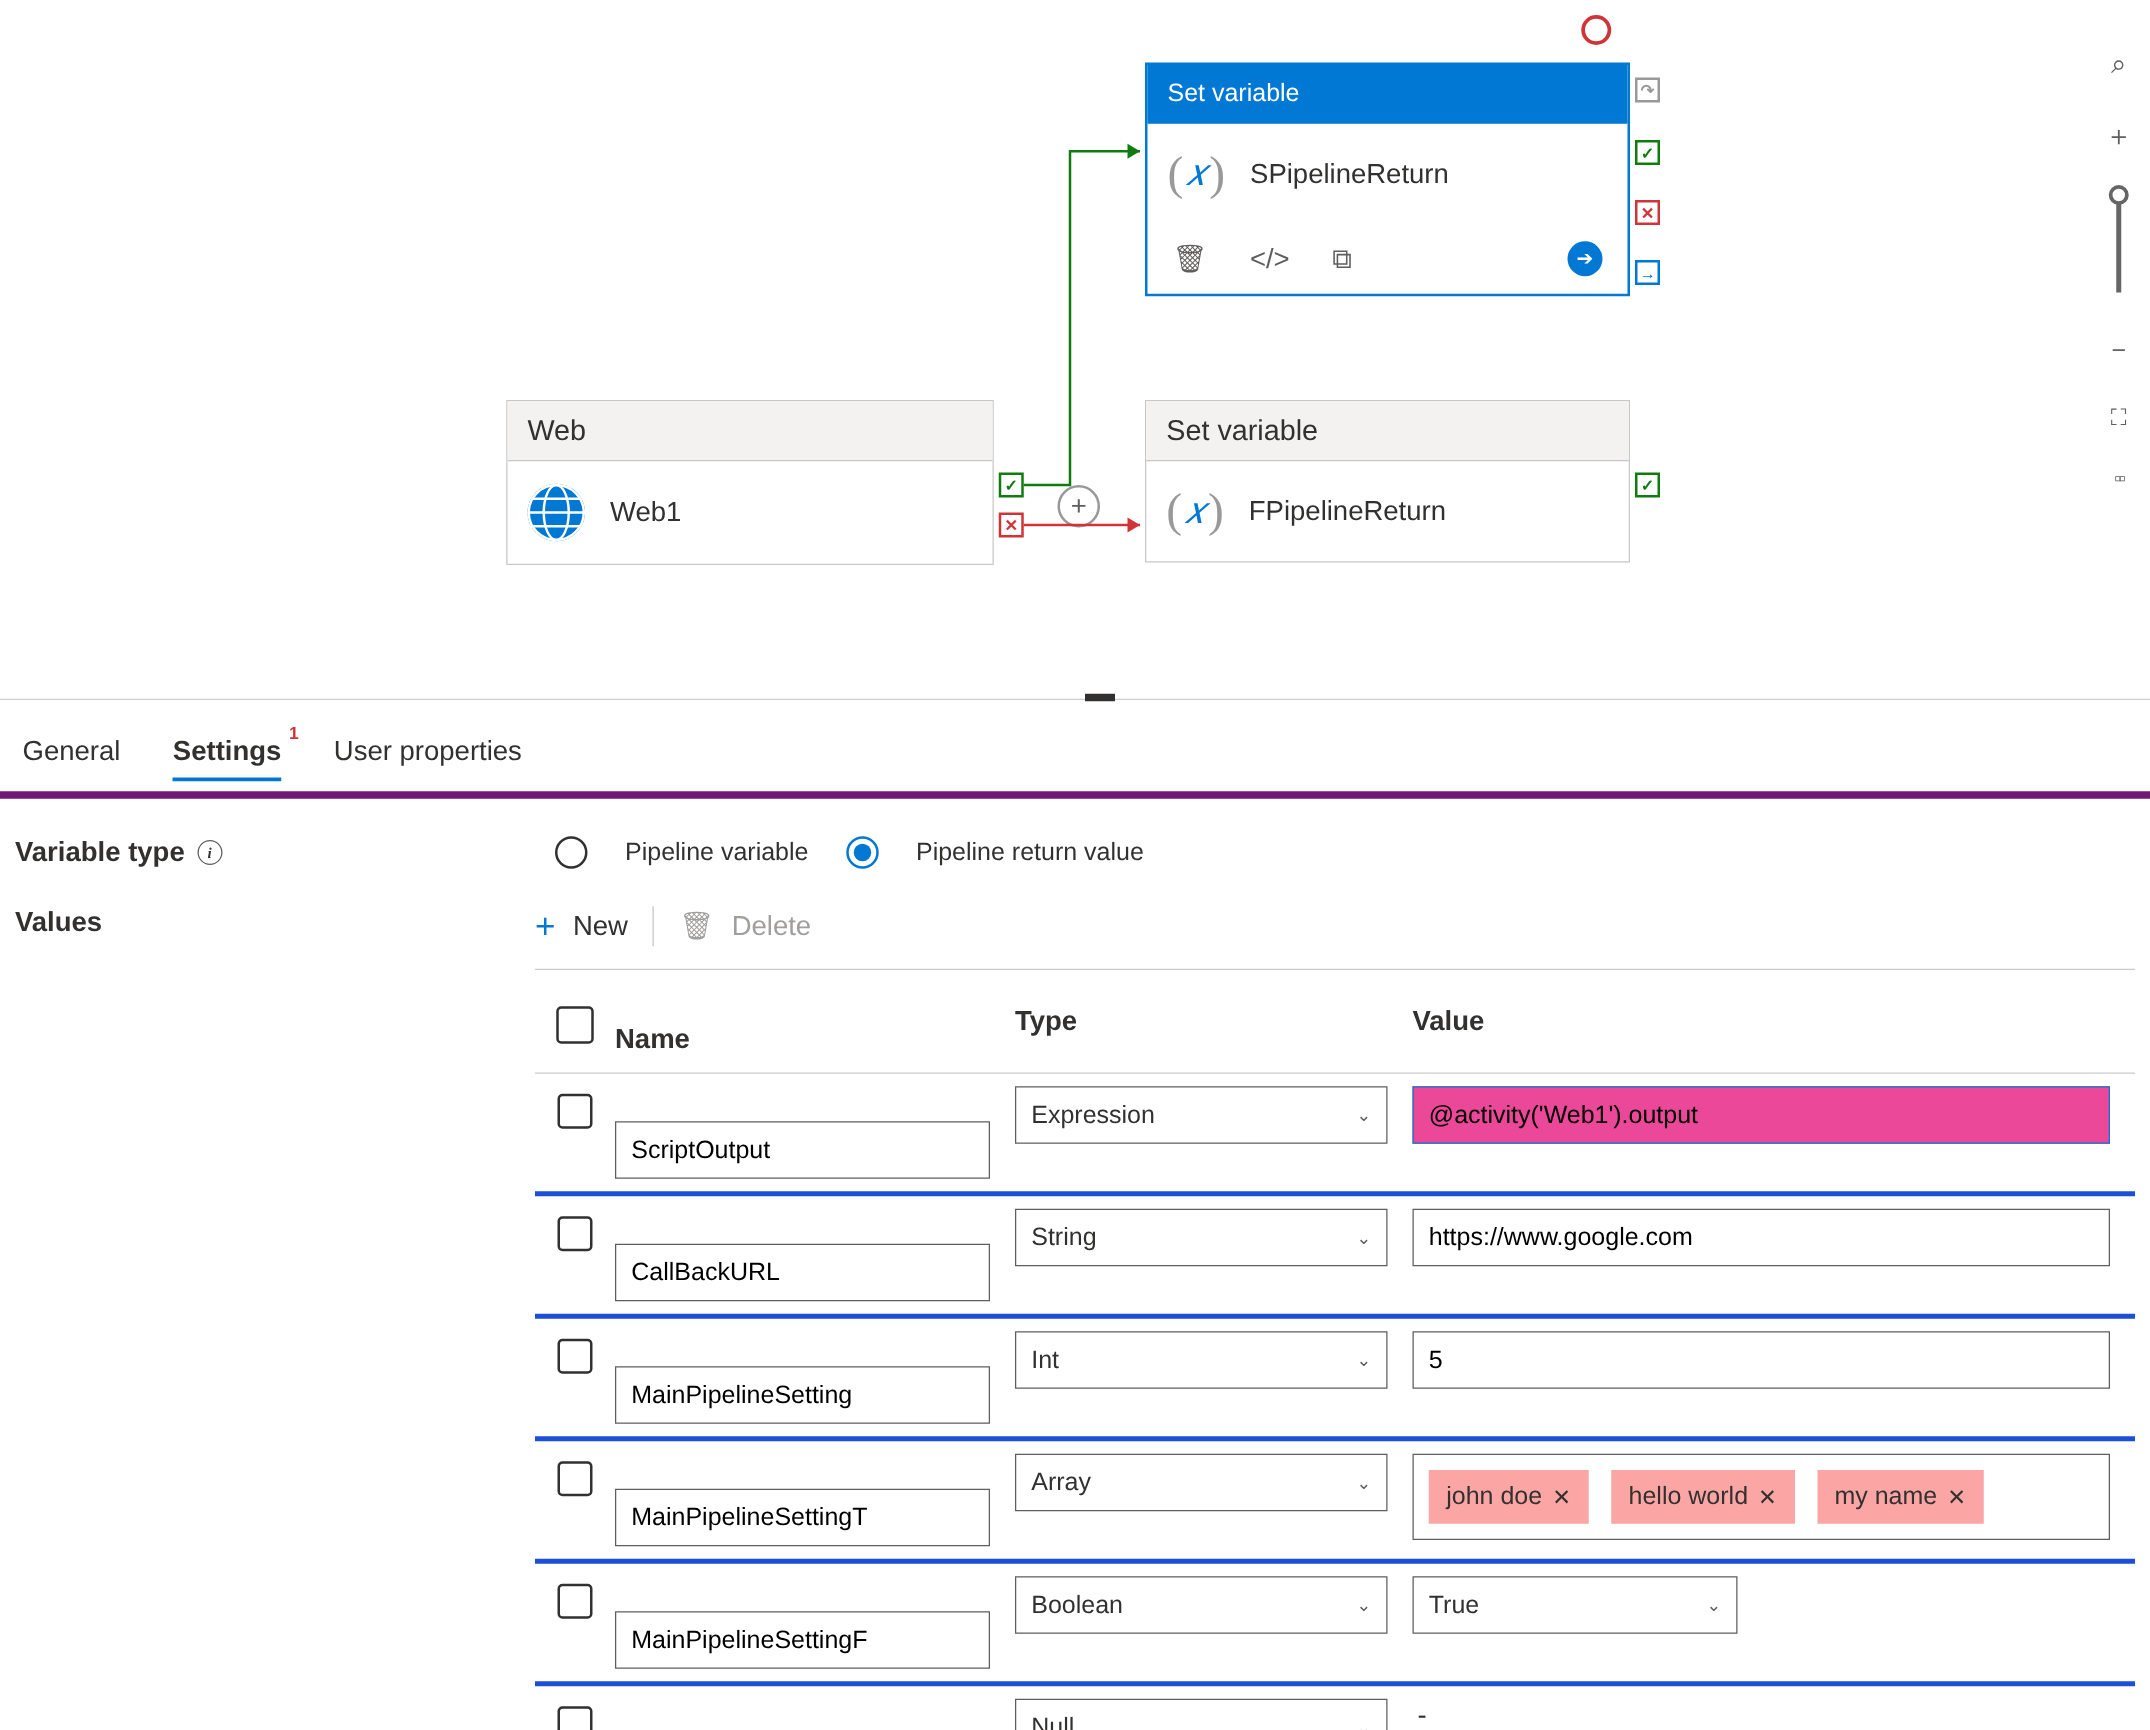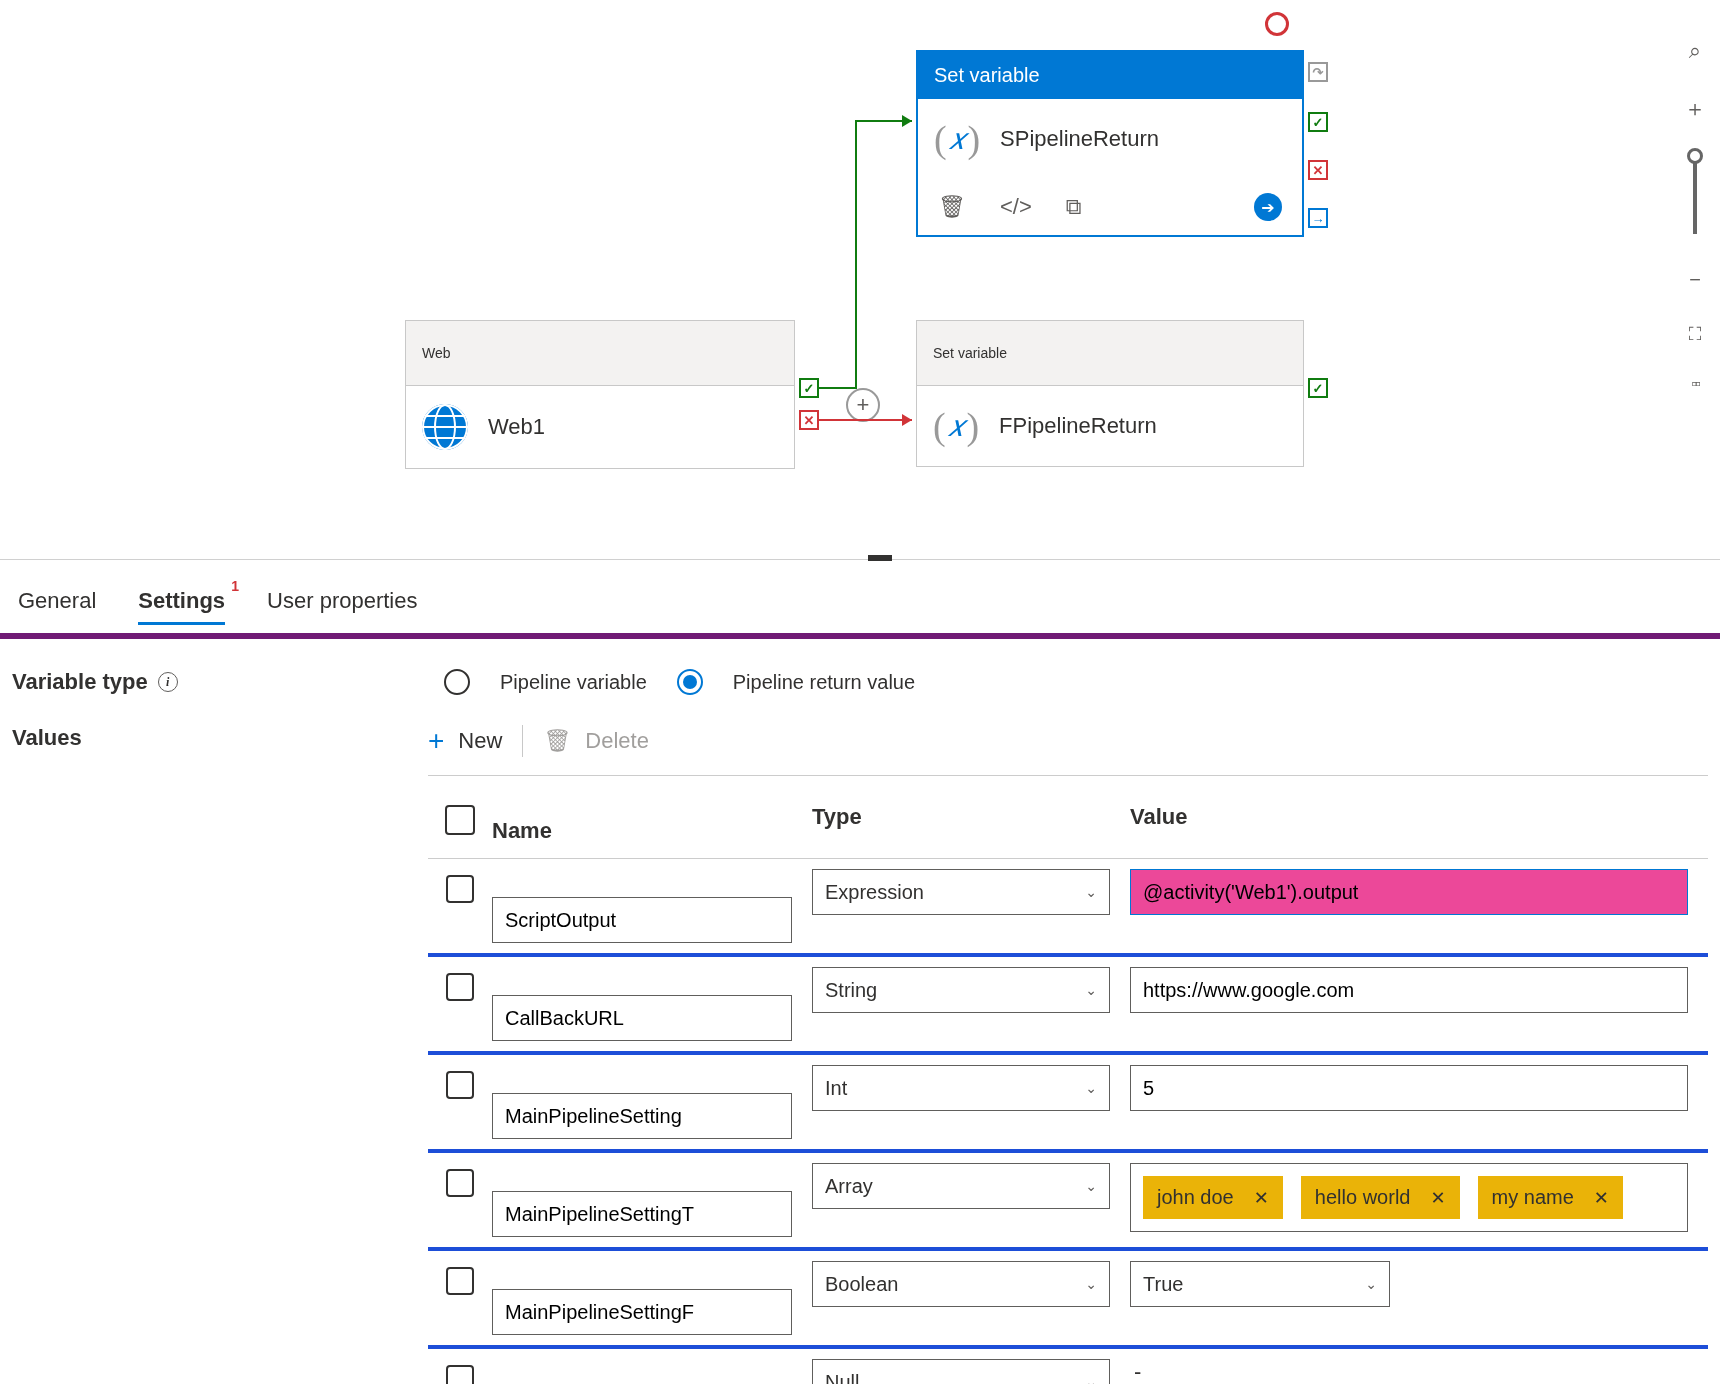--- a/index.html
+++ b/index.html
@@ -2,21 +2,21 @@
 <html><head>
 <meta charset="utf-8">
 <style>
   * { box-sizing: border-box; margin: 0; padding: 0; }
   body { font-family: "Segoe UI", -apple-system, sans-serif; background: #fff; color: #323130; font-size: 14px; width: 1720px; height: 1384px; position: relative; }
   
   
   .canvas { position: relative; height: 560px; border-bottom: 1px solid #d0d0d0; }
   
   .activity-box { position: absolute; border: 1px solid #c8c8c8; background: #fff; }
-  .activity-header { background: #f3f2f1; padding: 24px 16px; font-size: 14px; border-bottom: 1px solid #c8c8c8; }
+  .activity-header { background: #f3f2f1; padding: 10px 16px; font-size: 23px; border-bottom: 1px solid #c8c8c8; }
   .activity-body { padding: 18px 16px; display: flex; align-items: center; gap: 20px; font-size: 22px; }
   
   .activity-box.selected { border: 2px solid #0078d4; }
   .activity-box.selected .activity-header { background: #0078d4; color: #fff; border: none; font-size: 20px; padding: 12px 16px; }
   
   .globe-icon { width: 46px; height: 46px; border-radius: 50%; background: #0078d4; position: relative; display: flex; align-items: center; justify-content: center; }
   .globe-icon::before { content: ""; position: absolute; width: 46px; height: 46px; border-radius: 50%; border: 2px solid #fff; box-sizing: border-box; }
   .globe-icon::after { content: ""; position: absolute; width: 22px; height: 46px; border-radius: 50%; border: 2px solid #fff; box-sizing: border-box; }
   .globe-lines { position: absolute; width: 46px; height: 2px; background: #fff; }
   .globe-lines::before, .globe-lines::after { content: ""; position: absolute; width: 40px; height: 2px; background: #fff; left: 3px; }
@@ -78,21 +78,21 @@
   .chk { width: 28px; height: 28px; border: 2px solid #323130; border-radius: 4px; }
   .hdr-chk { width: 30px; height: 30px; border: 2px solid #323130; border-radius: 4px; }
   
   .input, .select { width: 100%; height: 46px; padding: 8px 12px; border: 1px solid #605e5c; background: #fff; font-size: 20px; font-family: inherit; position: relative; }
   .select { display: flex; align-items: center; justify-content: space-between; }
   .select.short { width: 260px; }
   .input.accent { border-color: #0078d4; background: #ec4899; }
   .chev { font-size: 14px; color: #605e5c; }
   
   .chips { border: 1px solid #605e5c; padding: 12px; display: flex; flex-wrap: wrap; gap: 18px; }
-  .chip { background: #eab308; padding: 10px 14px; font-size: 20px; display: flex; align-items: center; gap: 20px; }
+  .chip { background: #fca5a5; padding: 10px 14px; font-size: 20px; display: flex; align-items: center; gap: 8px; }
   .chip-x { font-size: 18px; }
   .dash { font-size: 22px; padding: 8px 4px; }
   
   svg.flow { position: absolute; overflow: visible; pointer-events: none; }
 </style>
 </head>
 <body>
 
 <div class="canvas">
   <span class="red-circle"></span>

